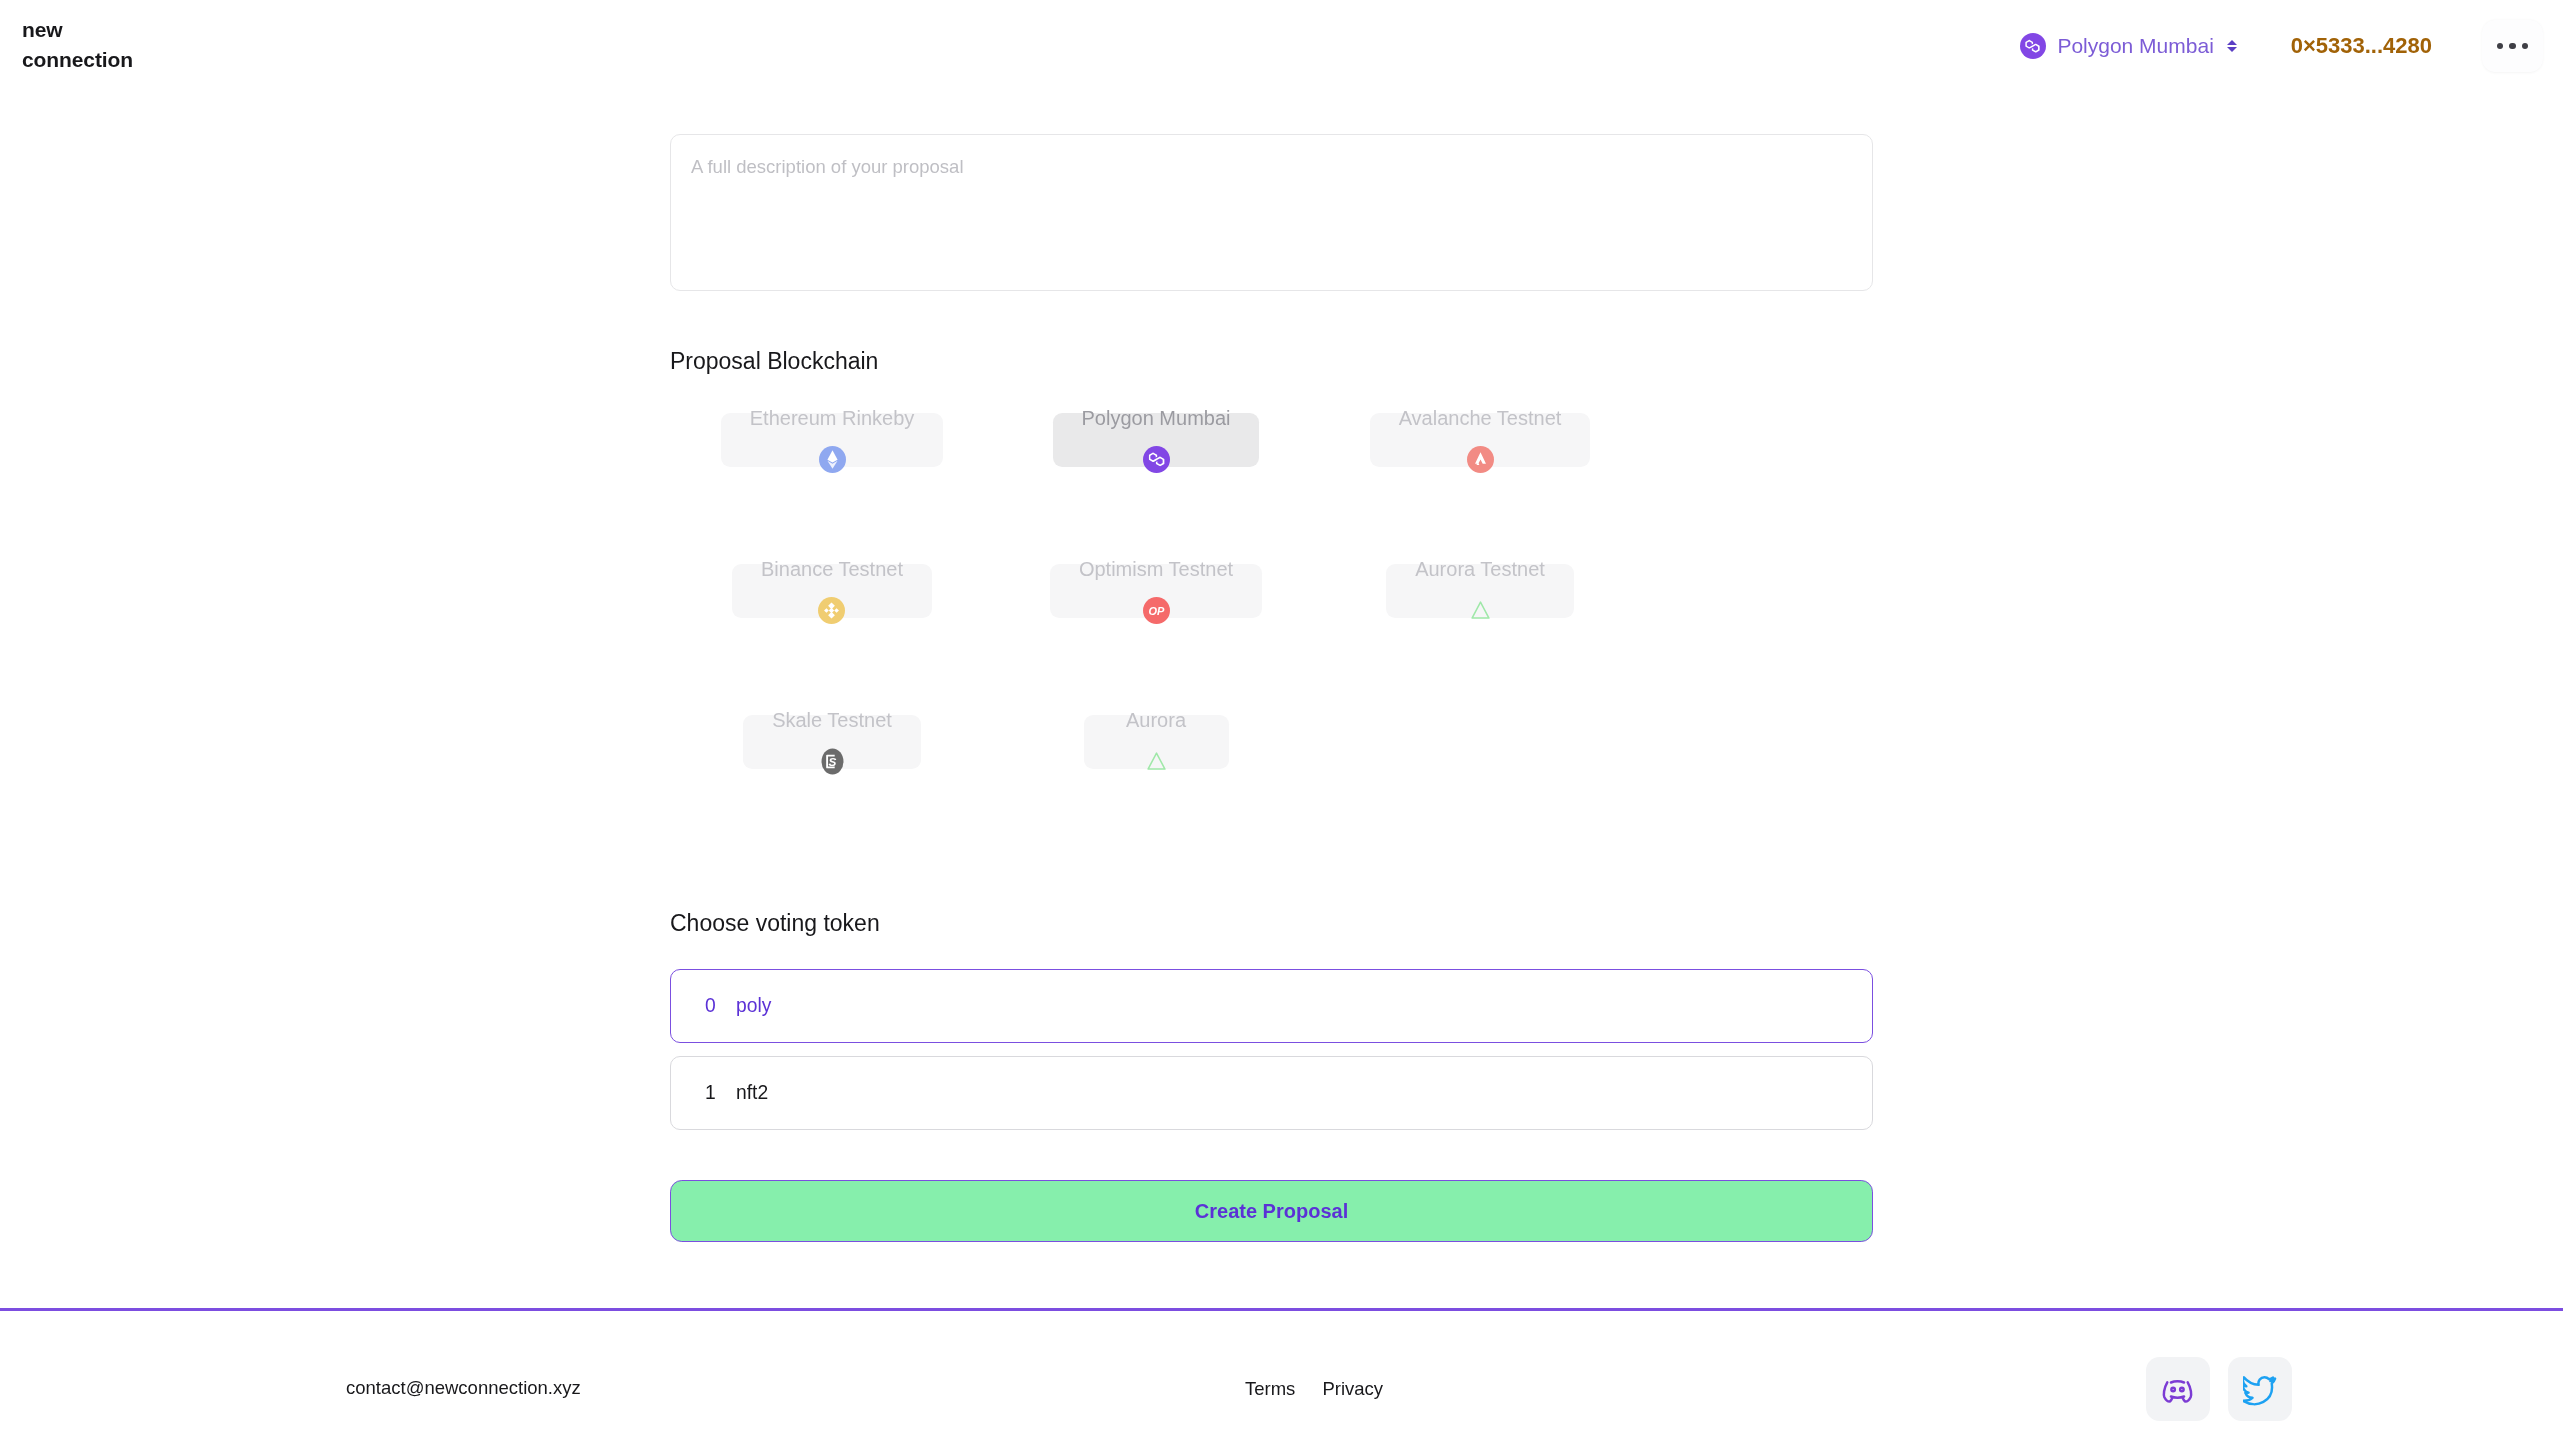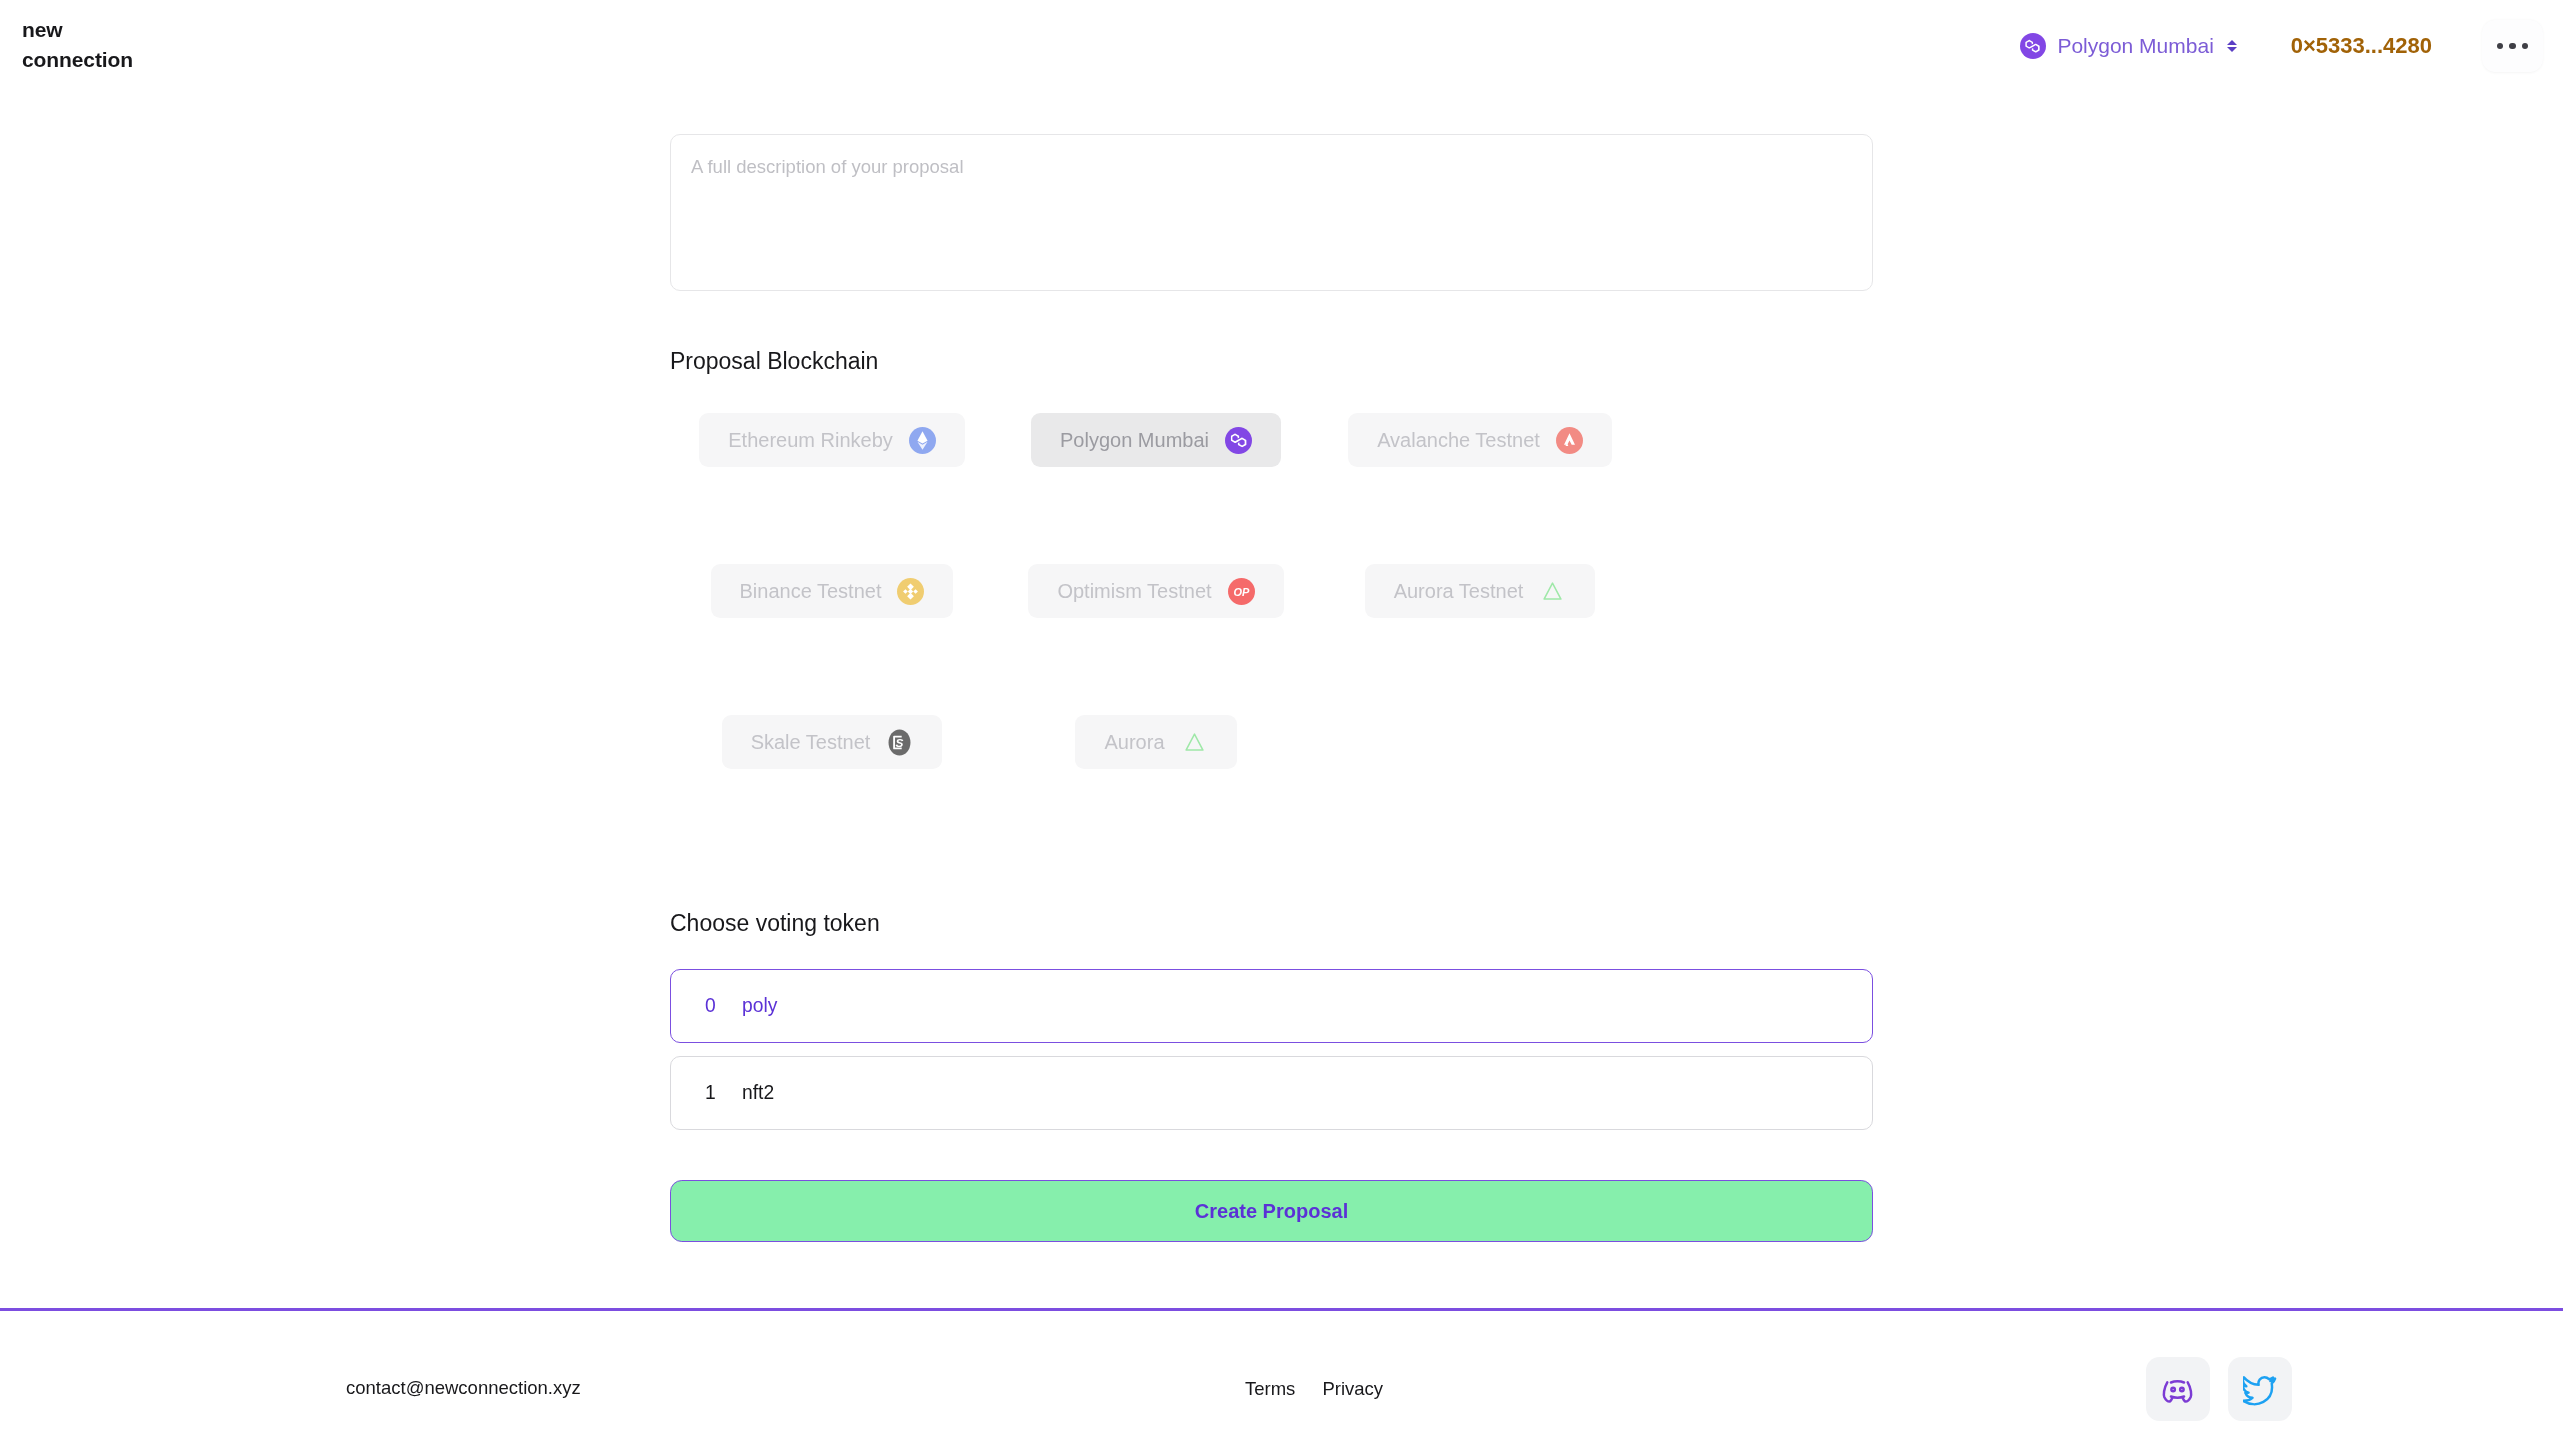--- a/index.html
+++ b/index.html
@@ -158,20 +158,21 @@
     justify-content: center;
     gap: 16px;
     height: 54px;
     padding: 0 29px;
     border-radius: 9.2px;
     background: #f6f6f7;
     cursor: pointer;
     border: none;
     white-space: nowrap;
     min-width: 145px;
+    flex-direction: column;
   }
   .chain-chip.selected { background: #e9e9ea; }
   .chain-label {
     font-size: 20px;
     color: #c3c3c8;
     font-weight: 400;
   }
   .chain-chip.selected .chain-label { color: #9b9ba1; }
 
   .chain-icon { width: 27px; height: 27px; flex: 0 0 auto; display:block; }
@@ -189,21 +190,21 @@
     align-items: center;
     gap: 0;
     padding-left: 34px;
     cursor: pointer;
     background: #fff;
   }
   .token-row.selected { border-color: #7b4fe0; }
   .token-index {
     font-size: 19.3px; color: #18181b; width: 27px; display: inline-block;
   }
-  .token-name { font-size: 19.3px; color: #18181b; margin-left: 10px; }
+  .token-name { font-size: 19.3px; color: #18181b; margin-left: 4px; }
   .token-row.selected .token-index,
   .token-row.selected .token-name { color: #5b31d6; }
 
   #create-proposal-button {
     margin-top: 50px;
     width: 1203px;
     height: 62px;
     border: 0.8px solid #7b4fe0;
     border-radius: 11.8px;
     background: #86efac;

